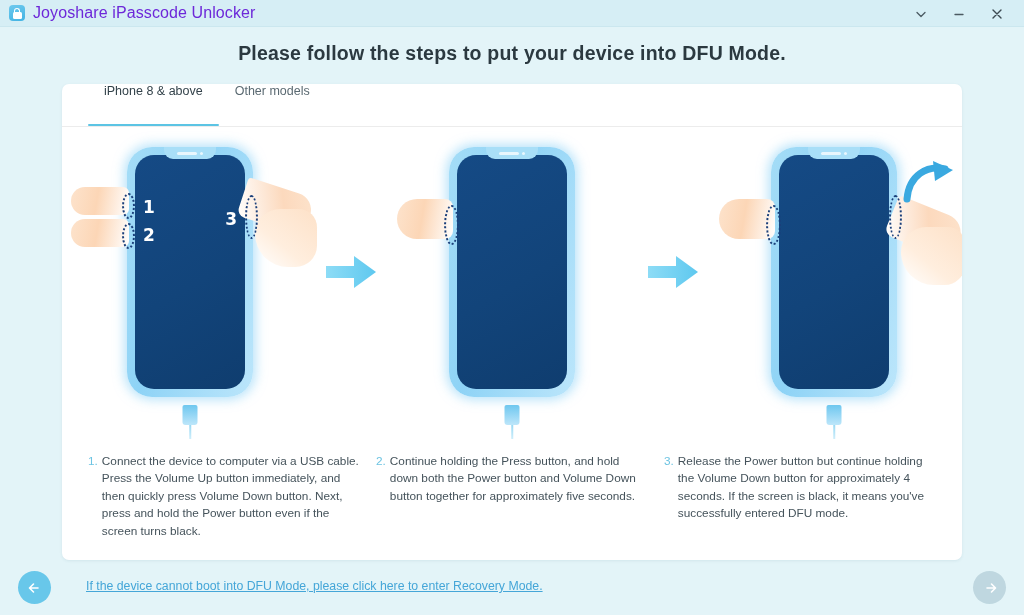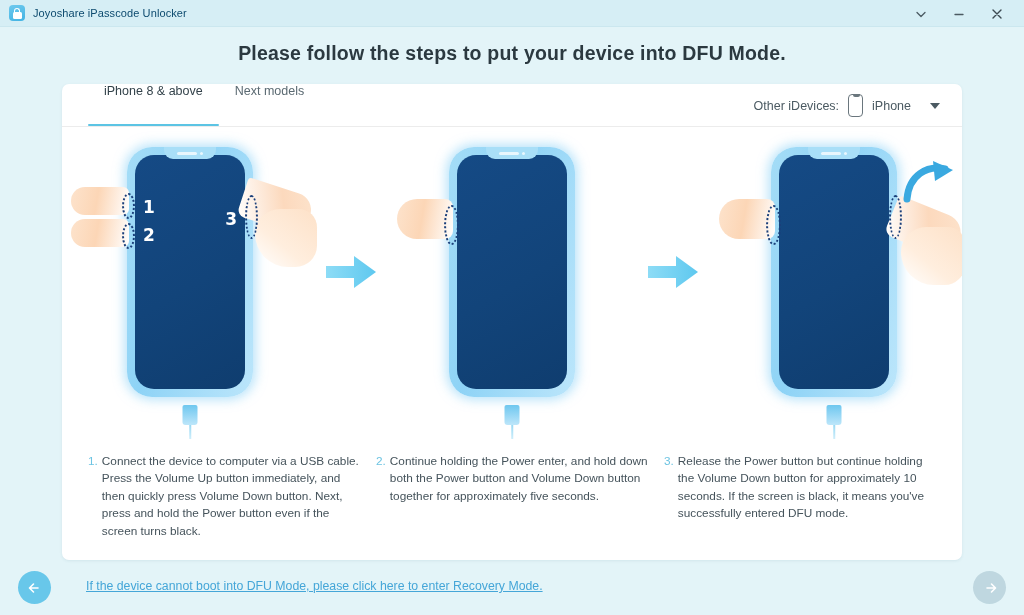--- a/index.html
+++ b/index.html
@@ -28,21 +28,21 @@
     position: absolute; left: 3.5px; top: 7px;
     width: 9px; height: 6.5px; background: #ffffff; border-radius: 1.5px;
   }
   .app-icon .lock-shackle {
     position: absolute; left: 5px; top: 3px;
     width: 6px; height: 6px;
     border: 1.6px solid #ffffff; border-bottom: none;
     border-radius: 3px 3px 0 0;
   }
   .app-title {
-    font-size: 11px; color: #0c4a6e; letter-spacing: .1px;
+    font-size: 16px; color: #6d28d9; letter-spacing: .1px;
     white-space: nowrap;
   }
   .win-controls {
     position: absolute; right: 0; top: 0; height: 27px;
     display: flex; align-items: center;
   }
   .win-btn {
     width: 38px; height: 27px;
     display: flex; align-items: center; justify-content: center;
   }
@@ -283,30 +283,24 @@
 <div class="page-heading">Please follow the steps to put your device into DFU Mode.</div>
 
 <div class="card">
 
   <div class="tabbar">
     <div class="tabs">
       <div class="tab active">
         <span>iPhone 8 &amp; above</span>
       </div>
       <div class="tab">
-        <span>Next models</span>
+        <span>Other models</span>
       </div>
     </div>
 
-    <div class="device-picker">
-      <span class="device-label">Other iDevices:</span>
-      <span class="device-glyph"></span>
-      <span class="device-name">iPhone</span>
-      <span class="caret-down"></span>
-    </div>
   </div>
 
   <div class="illus-row">
 
     <div class="phone-cell">
       <div class="phone">
         <div class="phone-frame"></div>
         <div class="phone-screen"></div>
         <div class="notch">
           <span class="speaker"></span>
@@ -407,25 +401,25 @@
     </div>
   </div>
 
   <div class="steps">
     <div class="step">
       <span class="step-index">1.</span>
       <span class="step-text">Connect the device to computer via a USB cable. Press the Volume Up button immediately, and then quickly press Volume Down button. Next, press and hold the Power button even if the screen turns black.</span>
     </div>
     <div class="step">
       <span class="step-index">2.</span>
-      <span class="step-text">Continue holding the Power enter, and hold down both the Power button and Volume Down button together for approximately five seconds.</span>
+      <span class="step-text">Continue holding the Press button, and hold down both the Power button and Volume Down button together for approximately five seconds.</span>
     </div>
     <div class="step">
       <span class="step-index">3.</span>
-      <span class="step-text">Release the Power button but continue holding the Volume Down button for approximately 10 seconds. If the screen is black, it means you've successfully entered DFU mode.</span>
+      <span class="step-text">Release the Power button but continue holding the Volume Down button for approximately 4 seconds. If the screen is black, it means you've successfully entered DFU mode.</span>
     </div>
   </div>
 </div>
 
 <div class="bottombar">
   <div class="nav-circle nav-back">
     <svg width="18" height="18" viewBox="0 0 18 18">
       <path d="M12 9 H4 M7.5 5 L3.5 9 L7.5 13" fill="none" stroke="#ffffff" stroke-width="1.6" stroke-linecap="round" stroke-linejoin="round"></path>
     </svg>
   </div>

